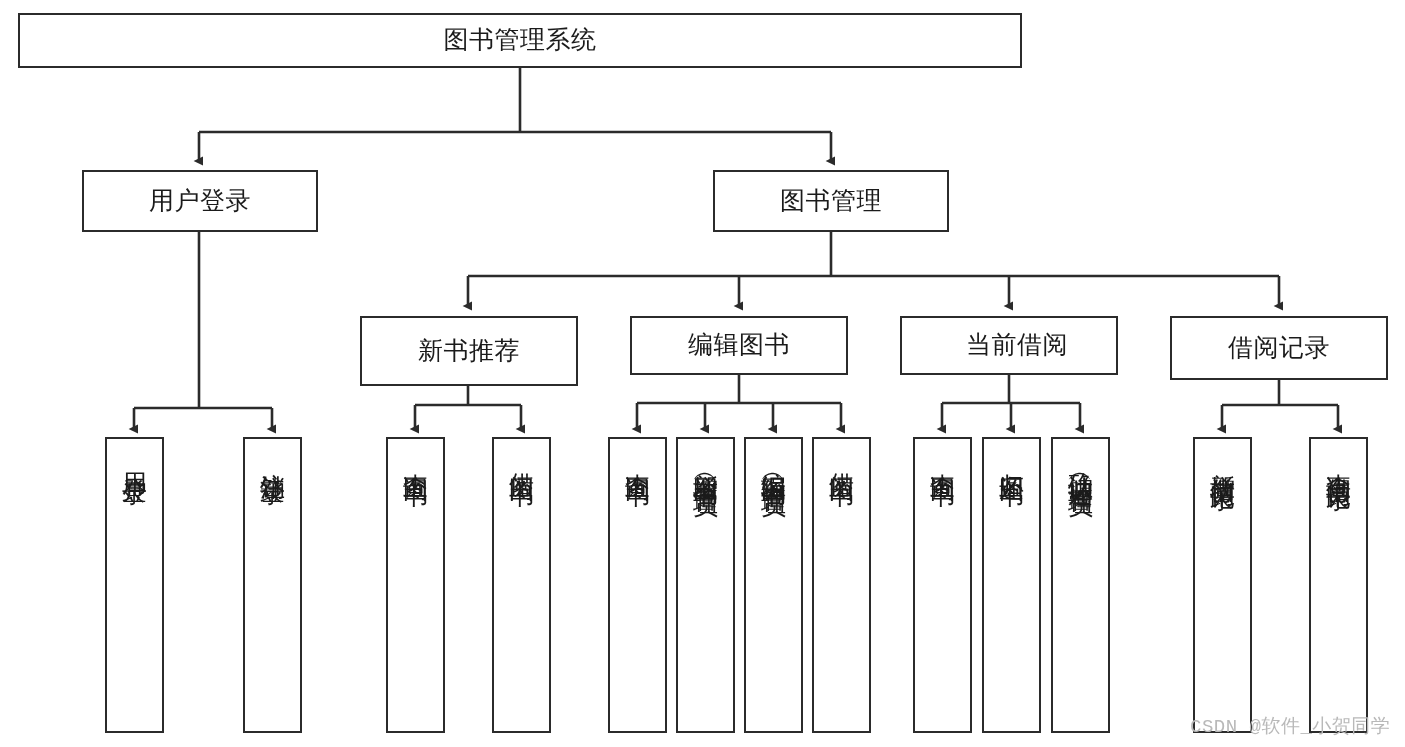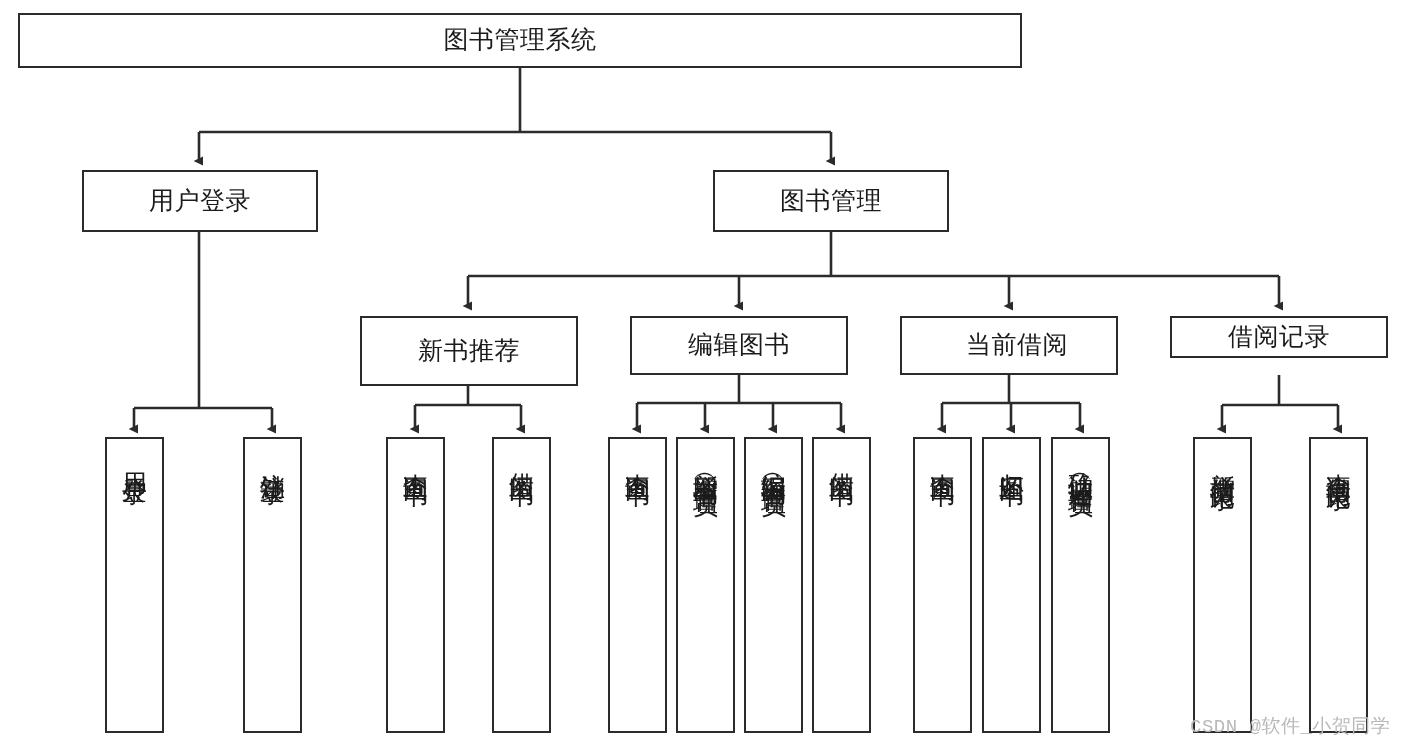--- a/index.html
+++ b/index.html
@@ -143,21 +143,21 @@
 
   <div class="node h" style="left:360px; top:316px; width:218px; height:70px;">
     <span class="node-label">新书推荐</span>
   </div>
   <div class="node h" style="left:630px; top:316px; width:218px; height:59px;">
     <span class="node-label">编辑图书</span>
   </div>
   <div class="node h" style="left:900px; top:316px; width:218px; height:59px;padding-left:16px;">
     <span class="node-label">当前借阅</span>
   </div>
-  <div class="node h" style="left:1170px; top:316px; width:218px; height:42px;">
+  <div class="node h" style="left:1170px; top:316px; width:218px; height:64px;">
     <span class="node-label">借阅记录</span>
   </div>
 
   <div class="node v" style="left:105px; top:437px; width:59px; height:296px;">
     <span class="node-label">用户登录</span>
   </div>
   <div class="node v" style="left:243px; top:437px; width:59px; height:296px;">
     <span class="node-label">注销登录</span>
   </div>
 

